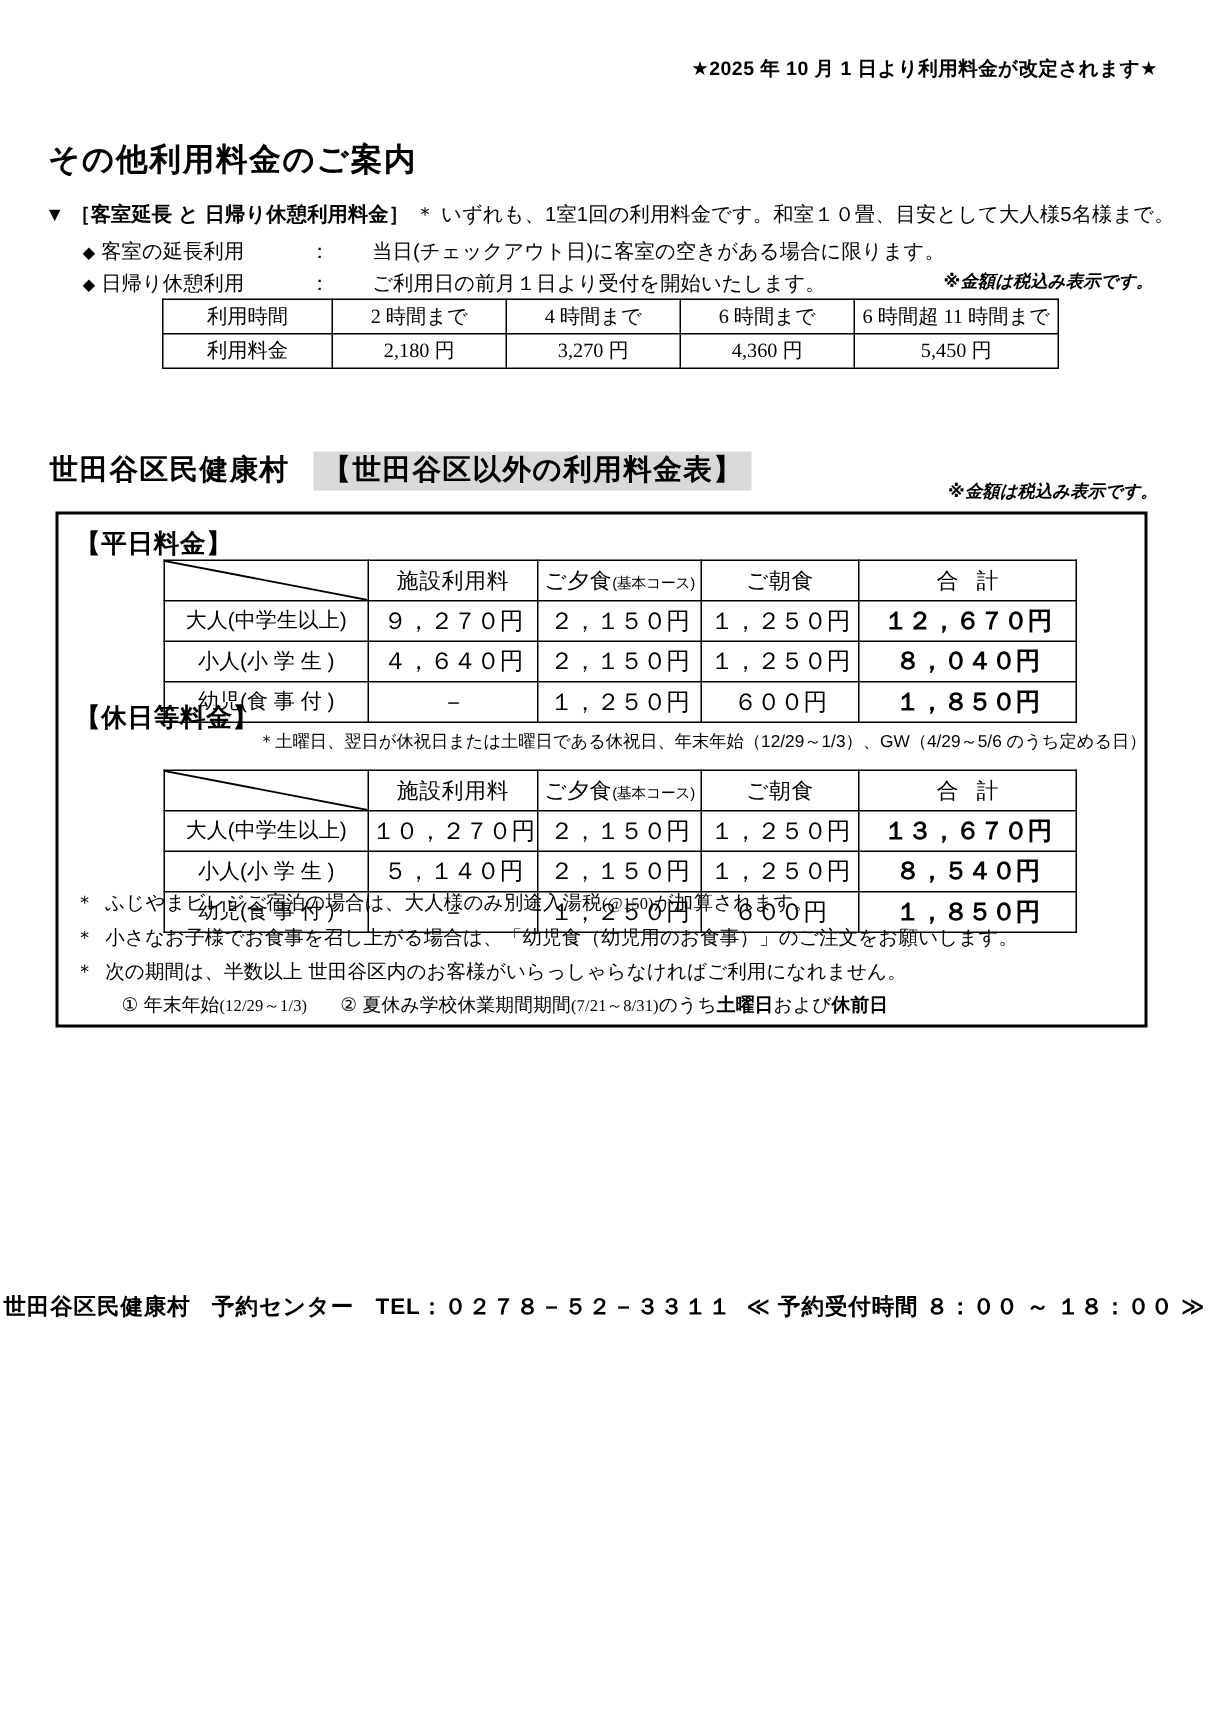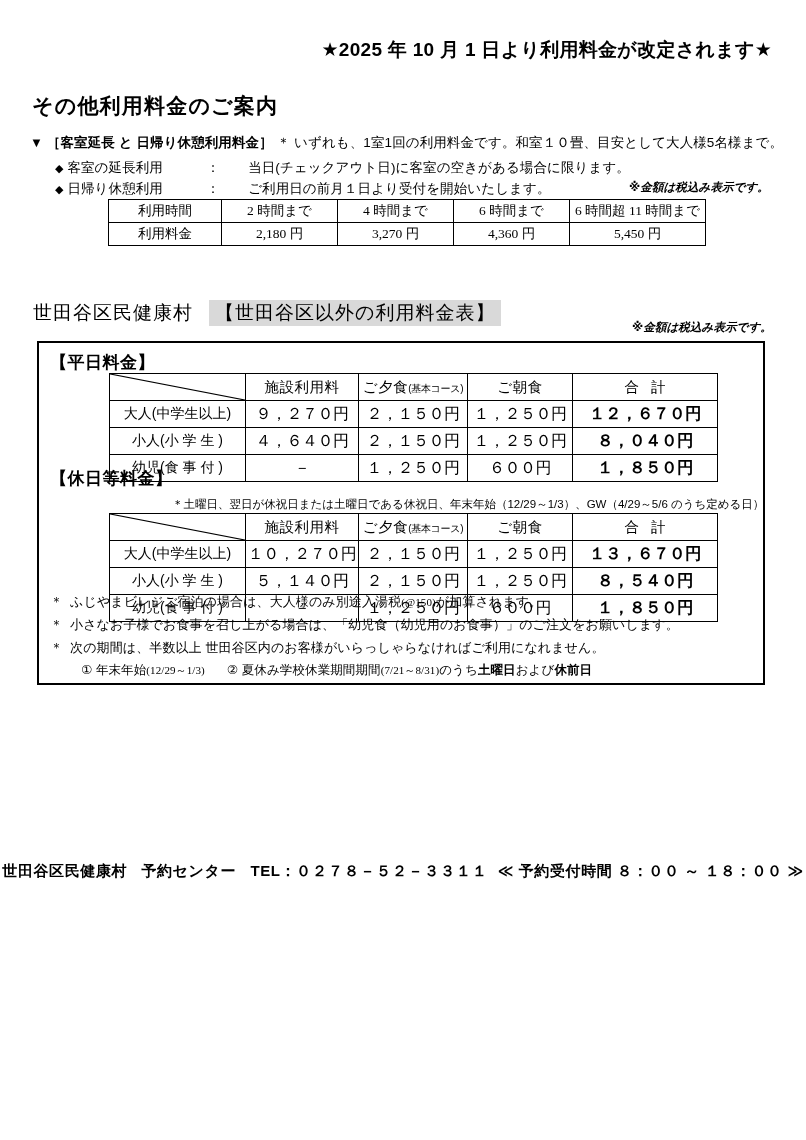--- a/index.html
+++ b/index.html
@@ -21,21 +21,21 @@
   .abs { position: absolute; }
   .nowrap { white-space: nowrap; }
   .bold { font-weight: bold; }
 
   
   #headline {
     top: 37px;
     left: 0;
     width: 772px;
     text-align: right;
-    font-size: 19px;
+    font-size: 13px;
     font-weight: bold;
     letter-spacing: 0.3px;
   }
 
   
   #section1-title {
     top: 92px;
     left: 32px;
     font-size: 21px;
     font-weight: bold;
@@ -98,21 +98,21 @@
   #table1 td.c1 { width: 115px; }
   #table1 td.c2 { width: 115px; }
   #table1 td.c3 { width: 115px; }
   #table1 td.c4 { width: 135px; }
 
   
   #section2-title {
     top: 300px;
     left: 33px;
     font-size: 19px;
-    font-weight: normal;
+    font-weight: bold;
     letter-spacing: 1px;
   }
   #section2-title .hl {
     background: #d9d9d9;
     padding: 2px 6px 3px 6px;
     margin-left: 16px;
   }
 
   
   #pricebox {
@@ -127,21 +127,21 @@
 
   .box-heading {
     font-size: 17px;
     font-weight: bold;
     letter-spacing: 0.5px;
   }
   #heading-weekday { top: 8px; left: 11px; }
   #heading-holiday { top: 124px; left: 11px; }
 
   #holiday-note {
-    top: 154px;
+    top: 144px;
     left: 133px;
     font-size: 11.5px;
     letter-spacing: 0px;
   }
 
   
   .ptable-wrap { left: 70px; border-radius: 18px; }
   #ptable-weekday-wrap { top: 30px; }
   #ptable-holiday-wrap { top: 170px; }
 

